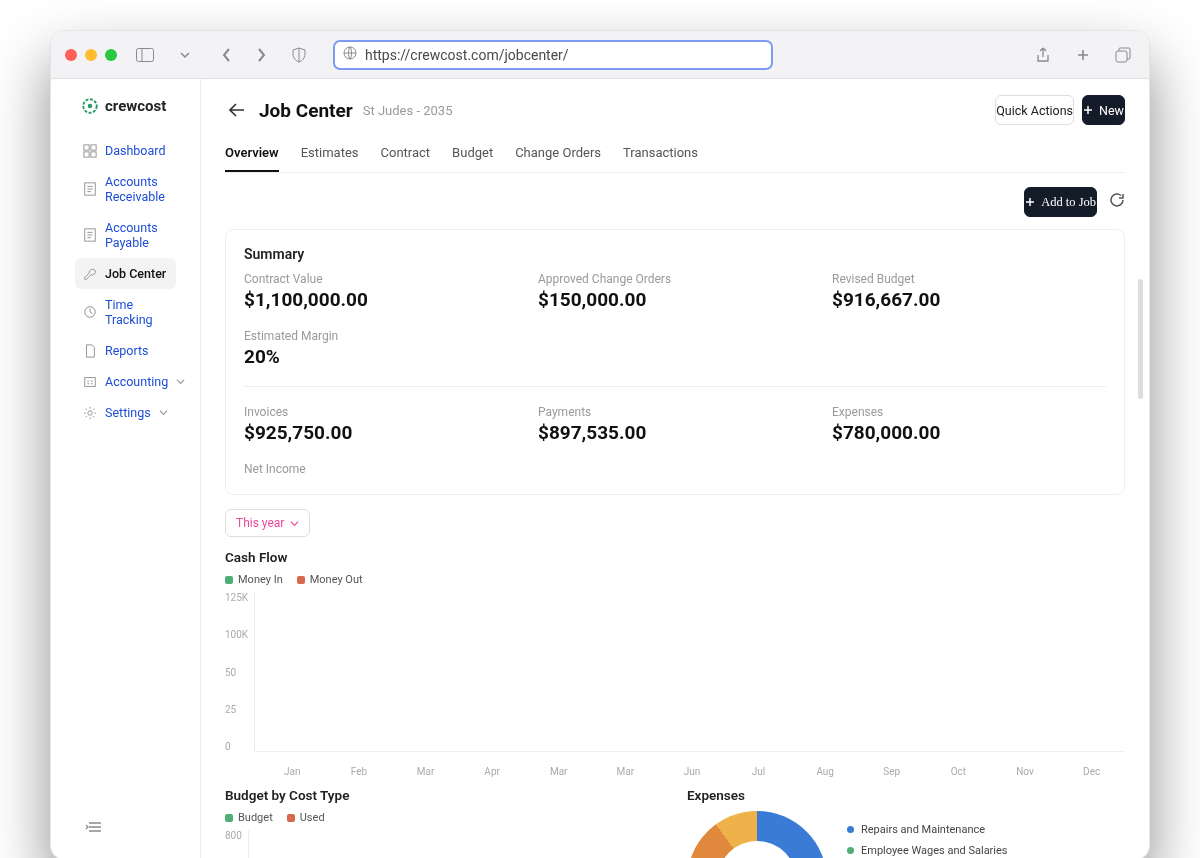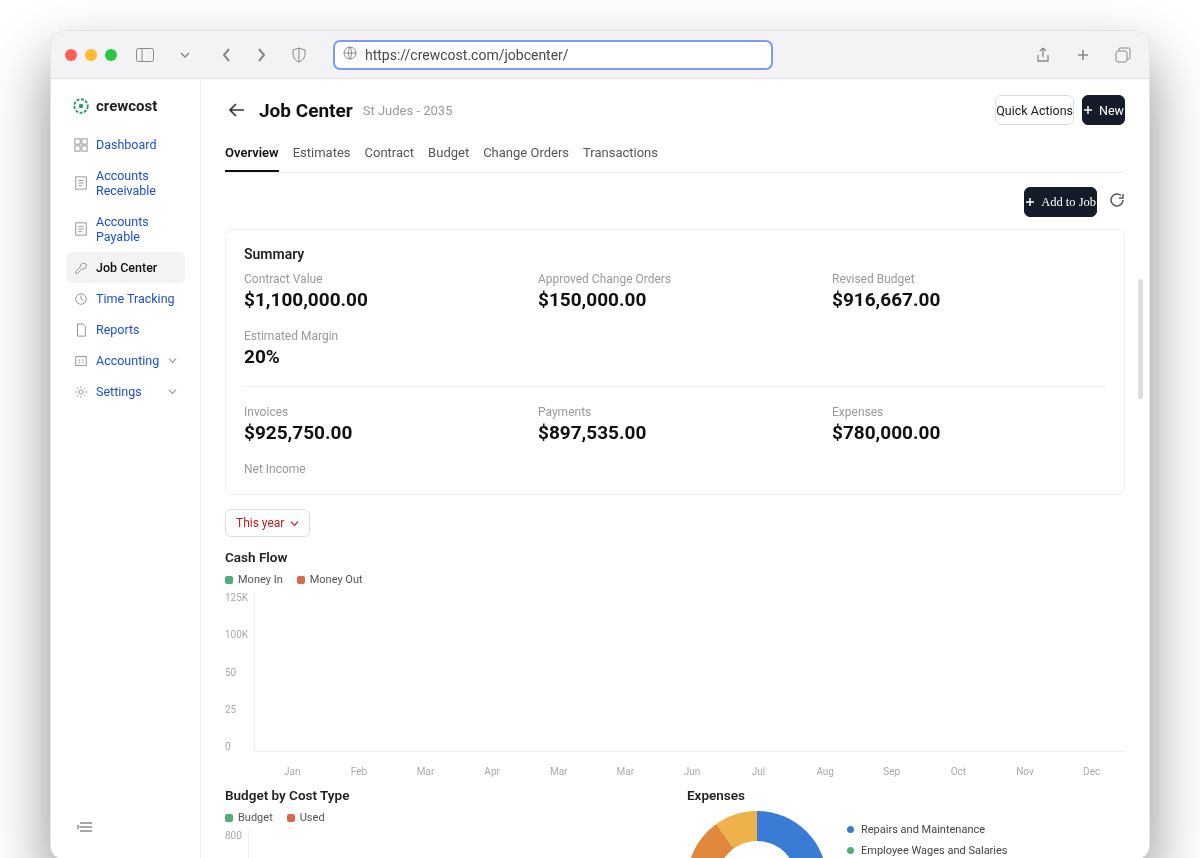--- a/index.html
+++ b/index.html
@@ -47,24 +47,24 @@
     font-size:14px;
     max-width: 440px;
     margin-left:8px;
   }
   .url-bar .spacer{flex:1;}
   .right-chrome{margin-left:auto;display:flex;gap:16px;align-items:center;}
   .browser-body{display:flex;height:780px;}
   .sidebar{
     width:150px;
     border-right:1px solid #eee;
-    padding:14px 15px;
+    padding:14px 24px;
     display:flex;
     flex-direction:column;
-    gap:2px;
+    gap:8px;
   }
   .logo{display:flex;align-items:center;gap:6px;font-weight:700;font-size:15px;color:#222;padding:4px 6px;margin-bottom:8px;}
   .logo-mark{width:18px;height:18px;color:#2a9b64;}
   .nav-item{
     display:flex;align-items:center;gap:8px;
     padding:8px 8px;font-size:12.5px;color:#1d4ed8;border-radius:6px;cursor:pointer;
   }
   .nav-item.active{background:#f3f3f3;color:#111;font-weight:500;}
   .nav-item .nav-icon{width:14px;height:14px;color:#888;flex-shrink:0;}
   .nav-item .chev{margin-left:auto;color:#999;}
@@ -74,32 +74,32 @@
   }
   .page-header{display:flex;align-items:center;gap:10px;margin-bottom:14px;}
   .back-arrow{color:#333;}
   .page-title{font-size:19px;font-weight:700;color:#111;}
   .page-subtitle{font-size:13px;color:#9a9a9a;}
   .header-actions{margin-left:auto;display:flex;gap:8px;}
   .btn{
     height:30px;padding:0 0;border-radius:6px;font-size:12.5px;display:flex;align-items:center;gap:6px;cursor:pointer;border:1px solid #ddd;background:#fff;color:#222;
   }
   .btn.dark{background:#141b29;border-color:#141b29;color:#fff;}
-  .tabs{display:flex;gap:14px;border-bottom:1px solid #eee;margin-bottom:14px;}
+  .tabs{display:flex;gap:22px;border-bottom:1px solid #eee;margin-bottom:14px;}
   .tab{font-size:13px;color:#555;padding:6px 0 10px 0;cursor:pointer;}
   .tab.active{color:#111;font-weight:600;border-bottom:2px solid #111;}
   .toolbar-row{display:flex;justify-content:flex-end;align-items:center;gap:12px;margin-bottom:12px;font-family:Liberation Serif, serif;}
   .refresh{color:#555;cursor:pointer;}
   .card{border:1px solid #eee;border-radius:8px;padding:16px 18px;margin-bottom:14px;}
   .card-title{font-size:14px;font-weight:600;color:#222;margin-bottom:10px;}
   .summary-grid{display:grid;grid-template-columns:repeat(3,1fr);row-gap:18px;column-gap:20px;}
   .summary-grid > div > .label{font-size:12px;color:#9a9a9a;margin-bottom:2px;}
   .summary-grid > div > .value{font-size:19px;font-weight:700;color:#111;}
   .summary-divider{grid-column:1/-1;height:1px;background:#eee;}
-  .filter-pill{display:inline-flex;align-items:center;gap:6px;height:28px;border:1px solid #ddd;border-radius:6px;padding:0 10px;font-size:12px;color:#b91c1c;margin-bottom:12px;cursor:pointer;}
+  .filter-pill{display:inline-flex;align-items:center;gap:6px;height:28px;border:1px solid #ddd;border-radius:6px;padding:0 10px;font-size:12px;color:#ec4899;margin-bottom:12px;cursor:pointer;}
   .section-title{font-size:13.5px;font-weight:600;color:#222;margin-bottom:8px;}
   .legend{display:flex;gap:14px;font-size:11px;color:#555;margin-bottom:6px;align-items:center;}
   .legend-item{display:flex;align-items:center;gap:5px;}
   .swatch{width:8px;height:8px;border-radius:2px;}
   
   .chart-container{display:flex;height:190px;margin-top:4px;}
   .y-axis{display:flex;flex-direction:column;justify-content:space-between;font-size:10px;color:#aaa;padding-right:6px;height:160px;}
   .plot-area{flex:1;display:flex;align-items:flex-end;gap:8px;border-bottom:1px solid #eee;border-left:1px solid #eee;height:160px;padding:0 6px;}
   .bar-pair{flex:1;display:flex;align-items:flex-end;justify-content:center;gap:3px;}
   .bar{width:50%;max-width:22px;border-radius:2px 2px 0 0;}

